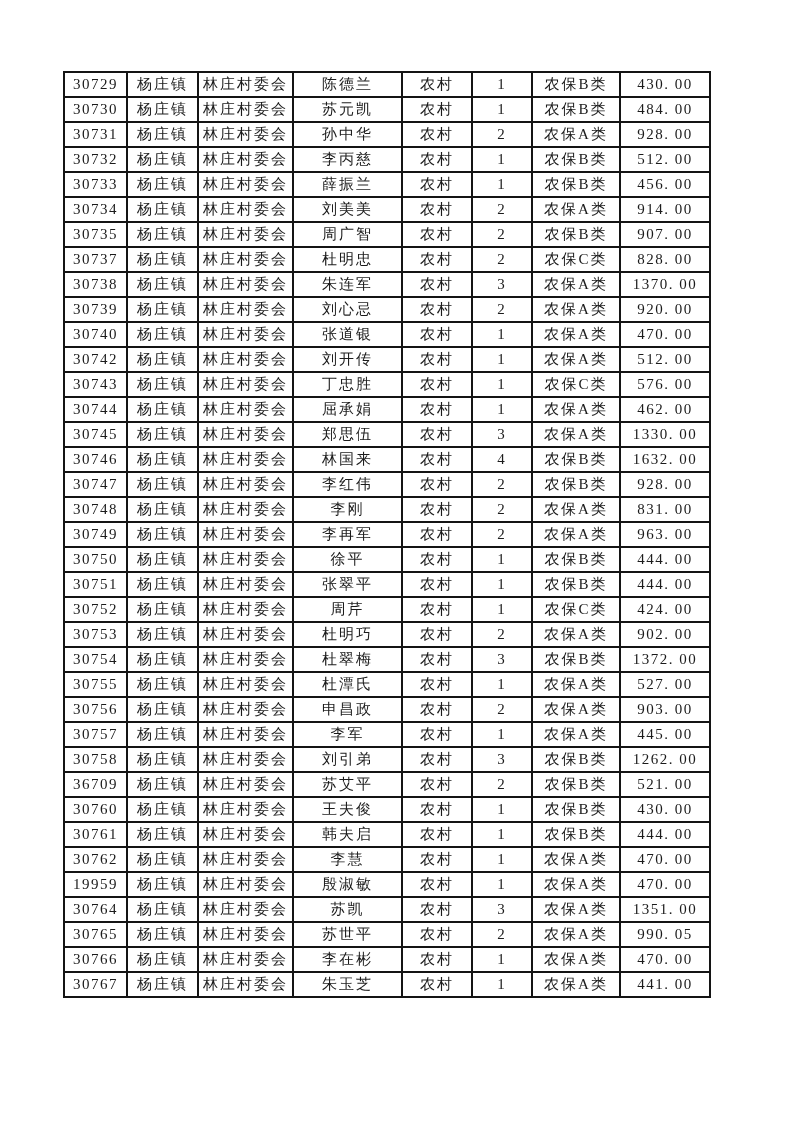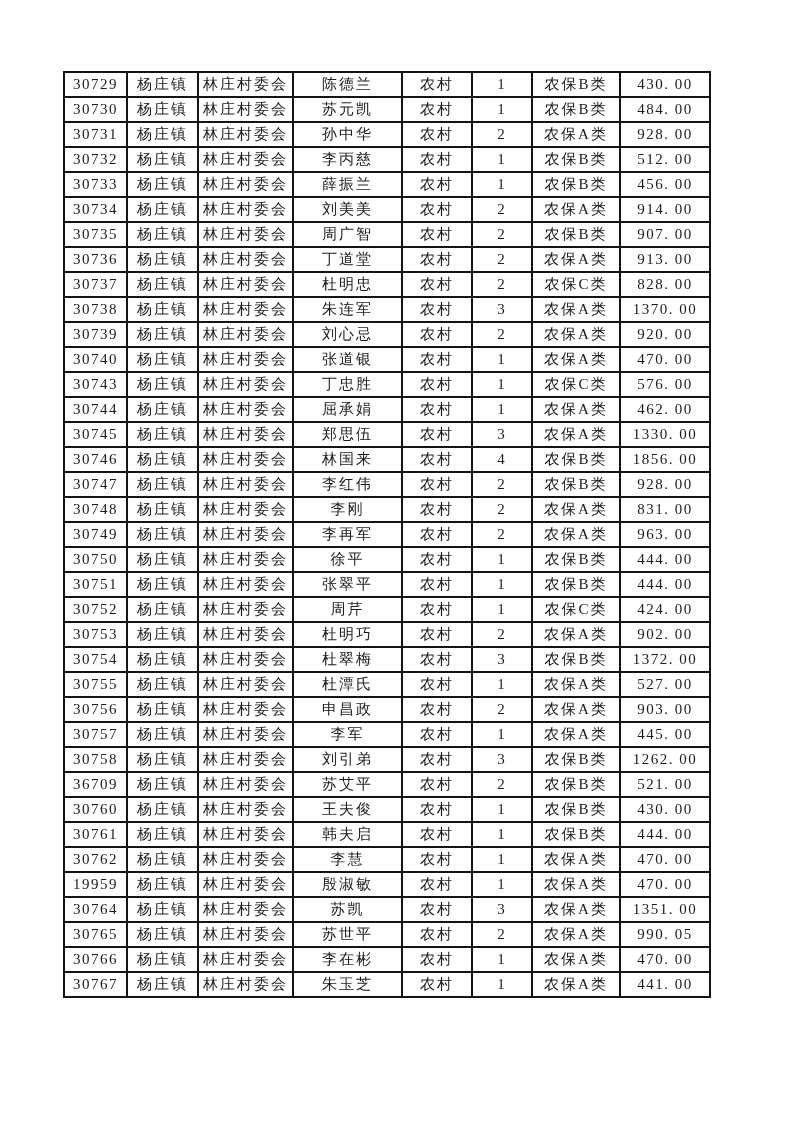--- a/index.html
+++ b/index.html
@@ -121,30 +121,20 @@
           <td class="col-0">30735</td>
           <td class="col-1">杨庄镇</td>
           <td class="col-2">林庄村委会</td>
           <td class="col-3">周广智</td>
           <td class="col-4">农村</td>
           <td class="col-5">2</td>
           <td class="col-6">农保B类</td>
           <td class="col-7">907. 00</td>
         </tr>
         <tr>
-          <td class="col-0">30736</td>
-          <td class="col-1">杨庄镇</td>
-          <td class="col-2">林庄村委会</td>
-          <td class="col-3">丁道堂</td>
-          <td class="col-4">农村</td>
-          <td class="col-5">2</td>
-          <td class="col-6">农保A类</td>
-          <td class="col-7">913. 00</td>
-        </tr>
-        <tr>
           <td class="col-0">30737</td>
           <td class="col-1">杨庄镇</td>
           <td class="col-2">林庄村委会</td>
           <td class="col-3">杜明忠</td>
           <td class="col-4">农村</td>
           <td class="col-5">2</td>
           <td class="col-6">农保C类</td>
           <td class="col-7">828. 00</td>
         </tr>
         <tr>
@@ -171,20 +161,30 @@
           <td class="col-0">30740</td>
           <td class="col-1">杨庄镇</td>
           <td class="col-2">林庄村委会</td>
           <td class="col-3">张道银</td>
           <td class="col-4">农村</td>
           <td class="col-5">1</td>
           <td class="col-6">农保A类</td>
           <td class="col-7">470. 00</td>
         </tr>
         <tr>
+          <td class="col-0">30742</td>
+          <td class="col-1">杨庄镇</td>
+          <td class="col-2">林庄村委会</td>
+          <td class="col-3">刘开传</td>
+          <td class="col-4">农村</td>
+          <td class="col-5">1</td>
+          <td class="col-6">农保A类</td>
+          <td class="col-7">512. 00</td>
+        </tr>
+        <tr>
           <td class="col-0">30743</td>
           <td class="col-1">杨庄镇</td>
           <td class="col-2">林庄村委会</td>
           <td class="col-3">丁忠胜</td>
           <td class="col-4">农村</td>
           <td class="col-5">1</td>
           <td class="col-6">农保C类</td>
           <td class="col-7">576. 00</td>
         </tr>
         <tr>
@@ -208,21 +208,21 @@
           <td class="col-7">1330. 00</td>
         </tr>
         <tr>
           <td class="col-0">30746</td>
           <td class="col-1">杨庄镇</td>
           <td class="col-2">林庄村委会</td>
           <td class="col-3">林国来</td>
           <td class="col-4">农村</td>
           <td class="col-5">4</td>
           <td class="col-6">农保B类</td>
-          <td class="col-7">1856. 00</td>
+          <td class="col-7">1632. 00</td>
         </tr>
         <tr>
           <td class="col-0">30747</td>
           <td class="col-1">杨庄镇</td>
           <td class="col-2">林庄村委会</td>
           <td class="col-3">李红伟</td>
           <td class="col-4">农村</td>
           <td class="col-5">2</td>
           <td class="col-6">农保B类</td>
           <td class="col-7">928. 00</td>

